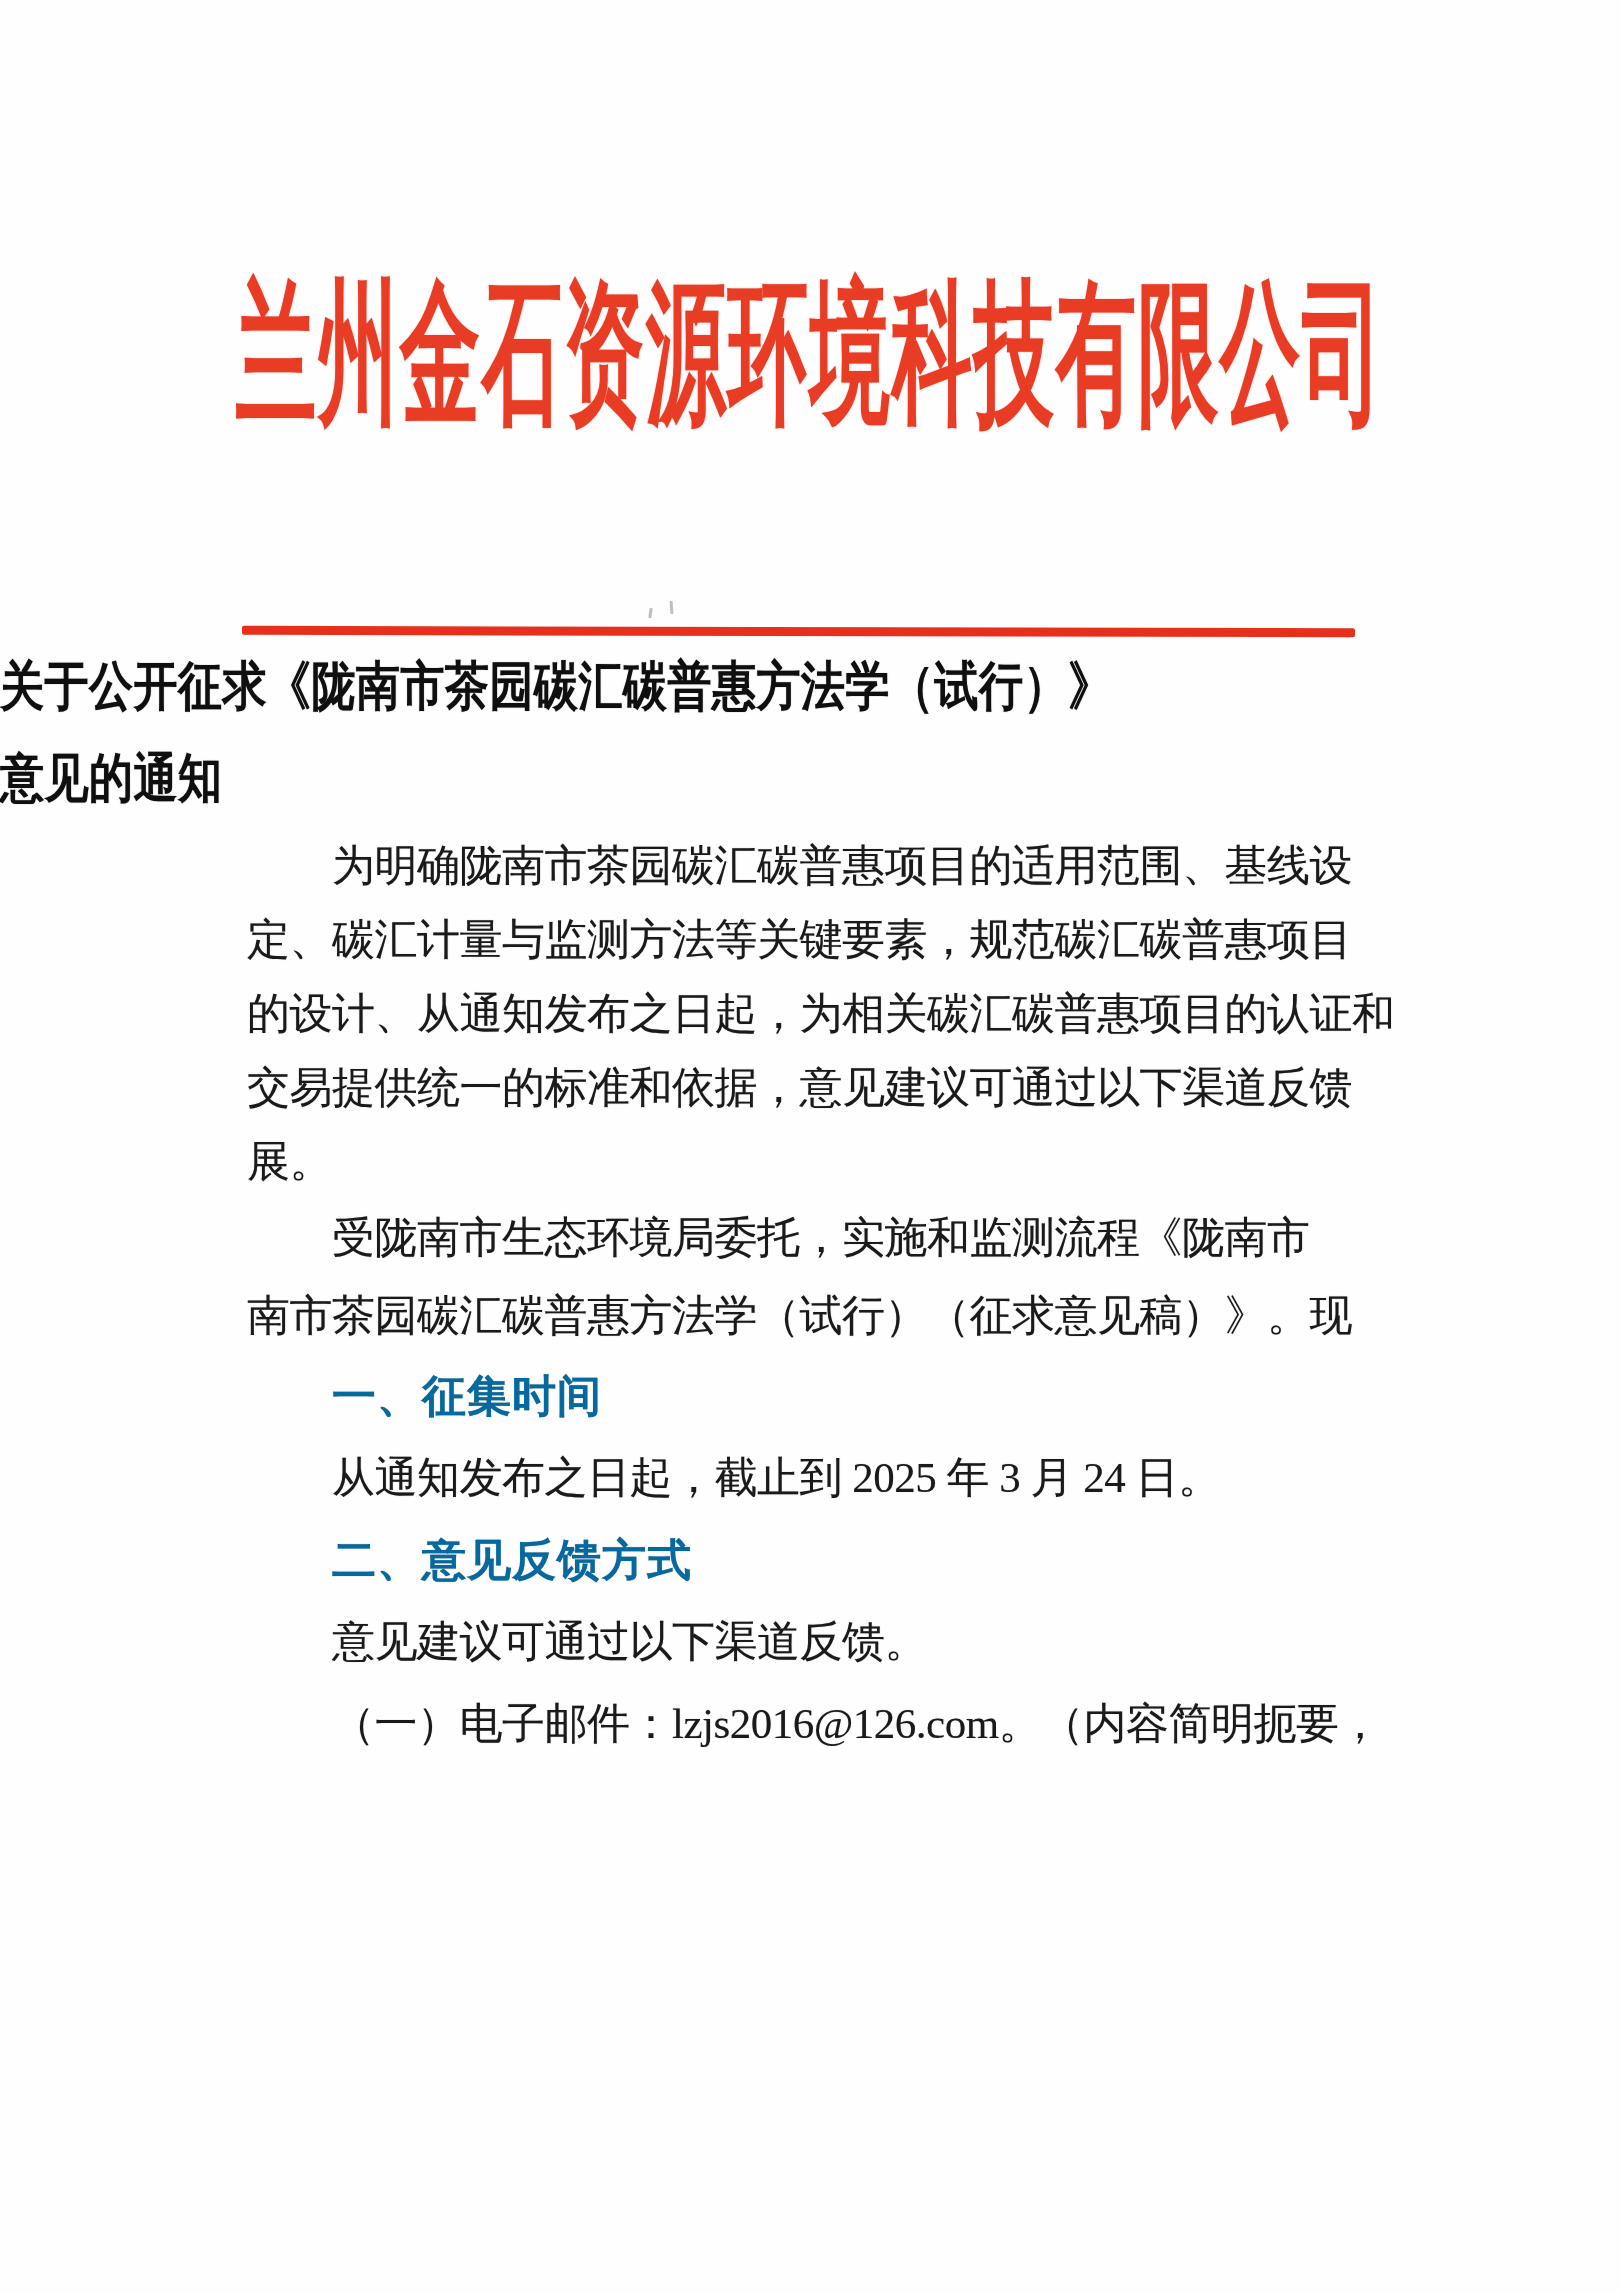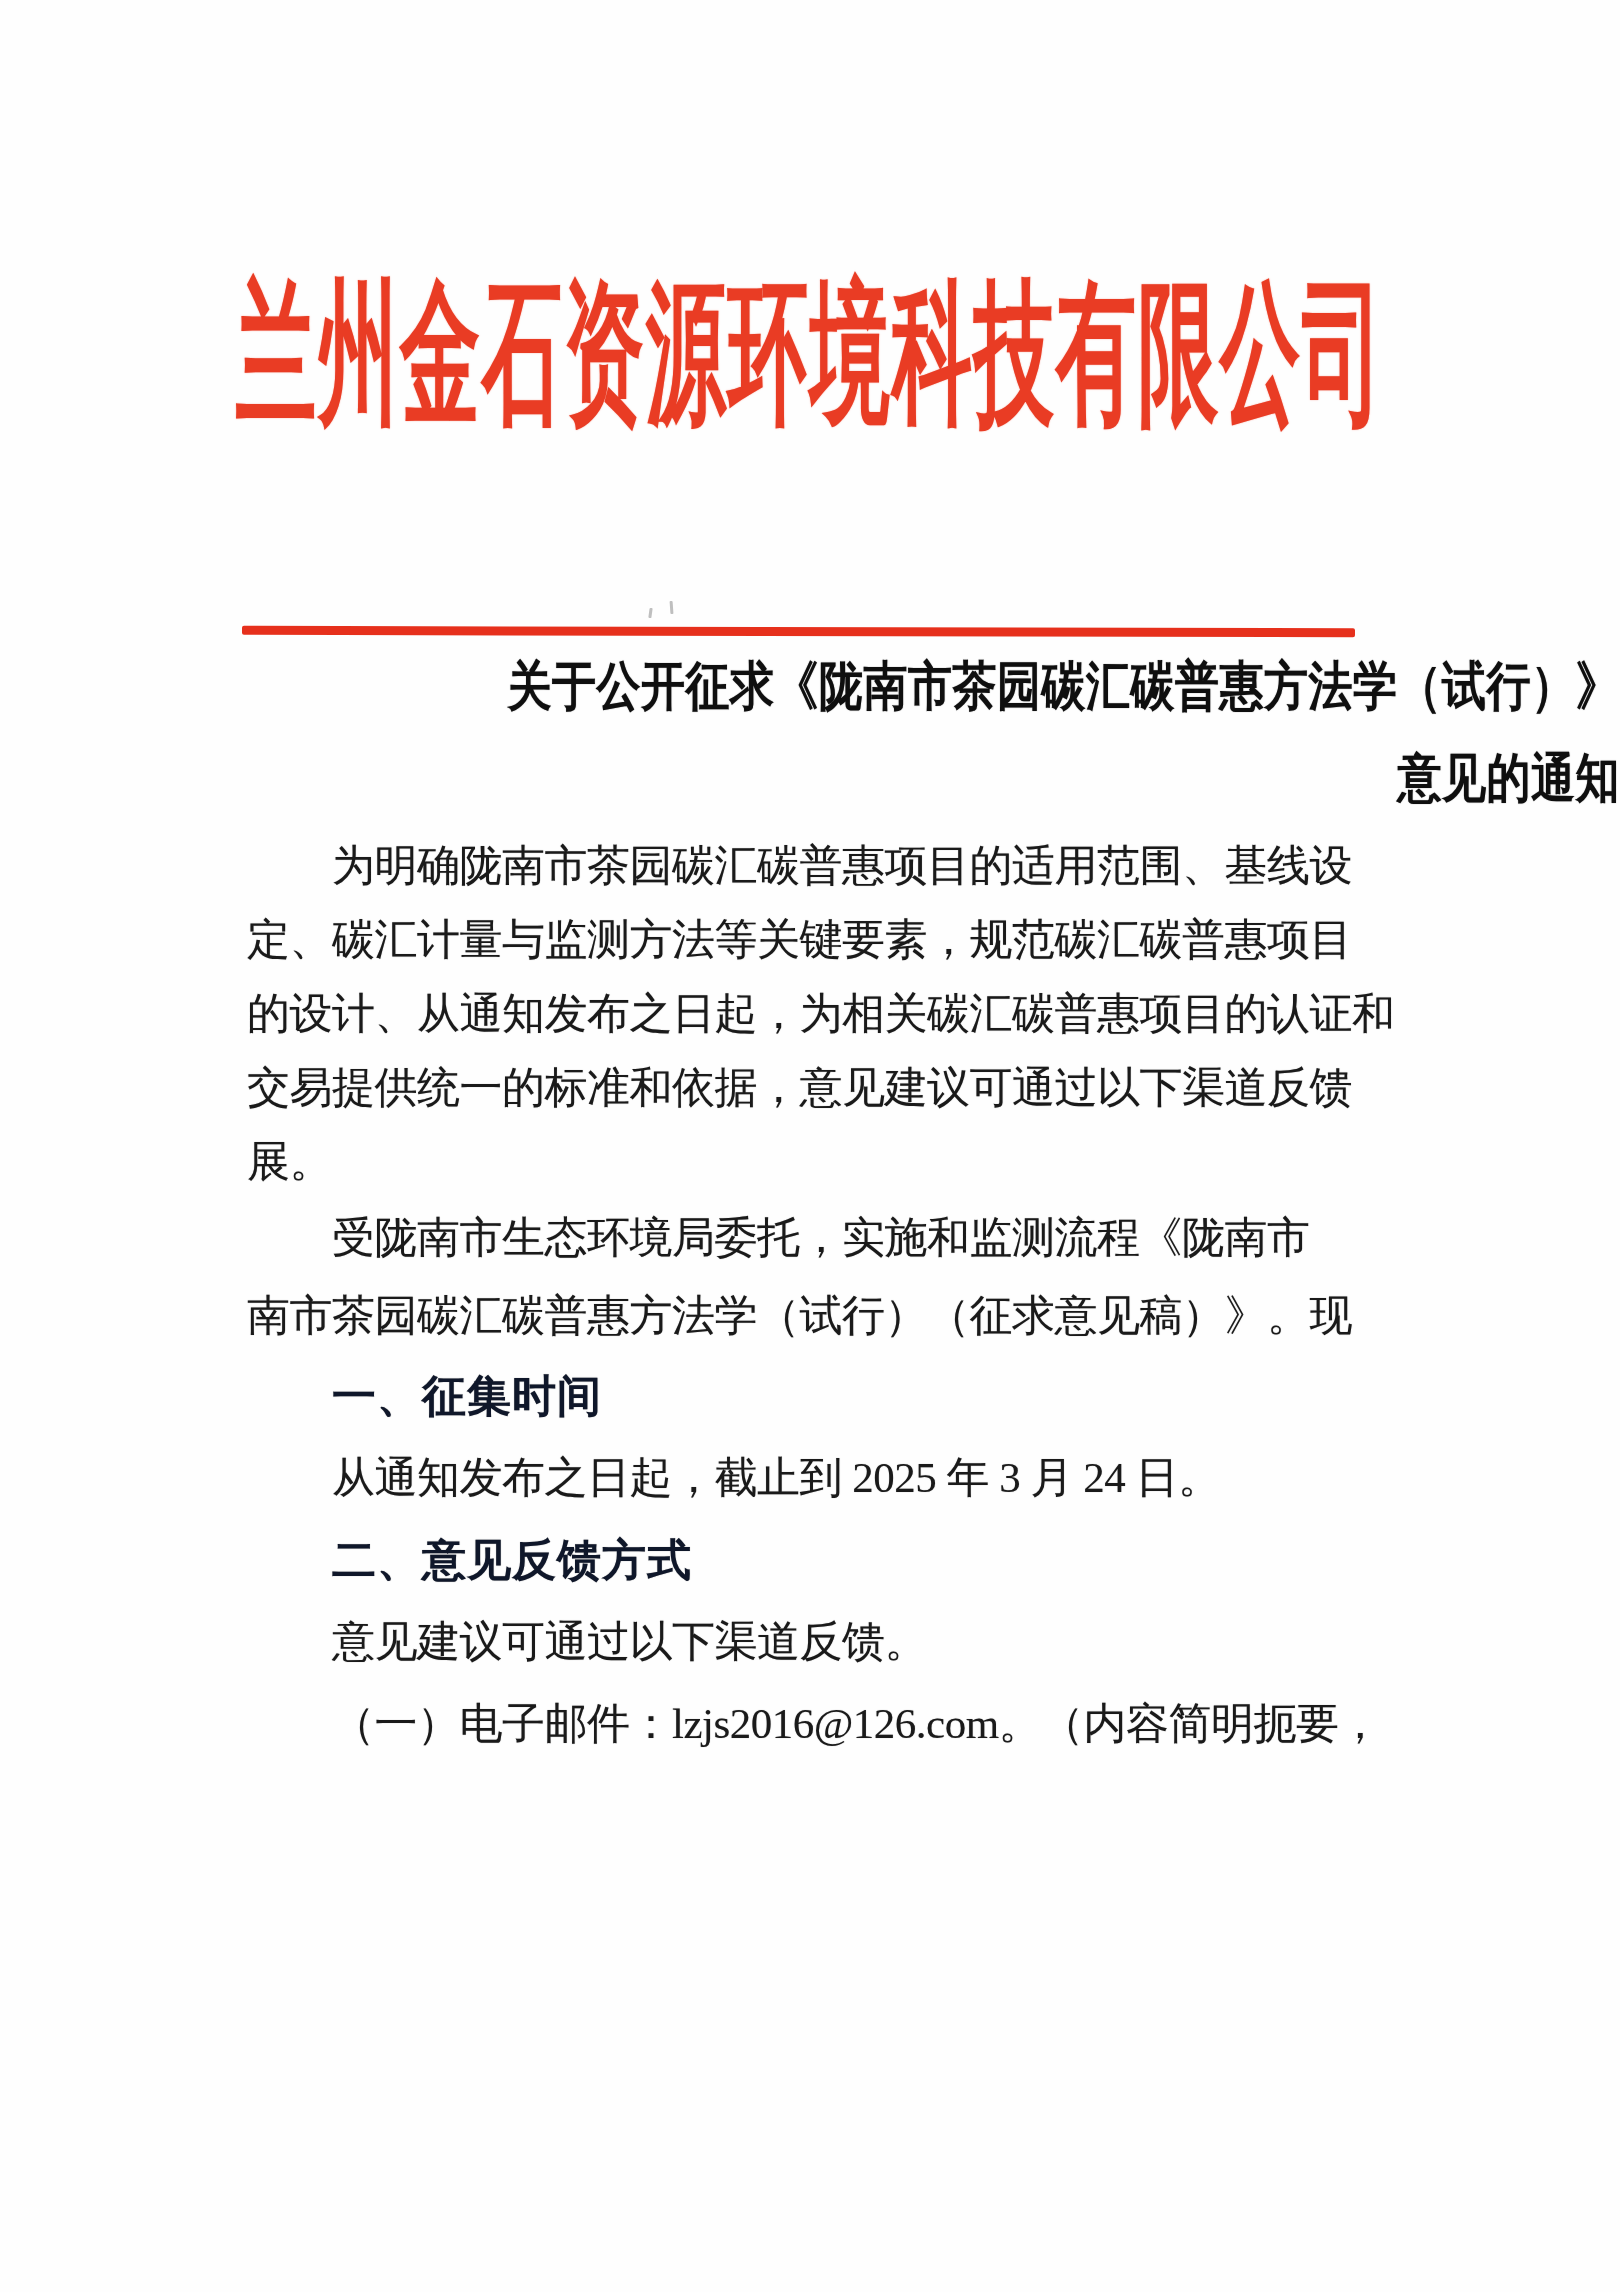--- a/index.html
+++ b/index.html
@@ -43,21 +43,21 @@
     transform:rotate(0.12deg);
     border-radius:2px;
   }
   
   .speck{position:absolute;background:#8a8a8a;opacity:.55;border-radius:1px;}
   .speck-1{left:649px;top:608px;width:2.9px;height:9.8px;transform:rotate(8deg);}
   .speck-2{left:670px;top:601px;width:2.9px;height:12.7px;transform:rotate(-4deg);}
   
   .doc-title{
     position:absolute;top:642px;left:0;width:100%;
-    text-align:right;
+    text-align:left;
   }
   .doc-title-inner{
     display:inline-block;
     transform:scaleY(1.2);
     transform-origin:50% 0;
     font-weight:bold;
     font-size:44px;
     line-height:76px;
     letter-spacing:0.5px;
     color:#0f0f0f;
@@ -77,21 +77,21 @@
   .lh76{line-height:74px;}
   .lh80{line-height:78px;}
   .lh84{line-height:82px;}
   .heading{
     font-family:"Liberation Sans","DejaVu Sans",sans-serif;
     font-weight:bold;
     font-size:44px;
     letter-spacing:1px;
     line-height:82px;
     text-indent:85px;
-    color:#0f172a;
+    color:#0369a1;
     text-shadow:0 0 1px rgba(0,0,0,.45);
   }
 </style>
 </head>
 <body>
 
 <div class="page">
 
   <div class="letterhead">
     <span class="letterhead-text">兰州金石资源环境科技有限公司</span>

